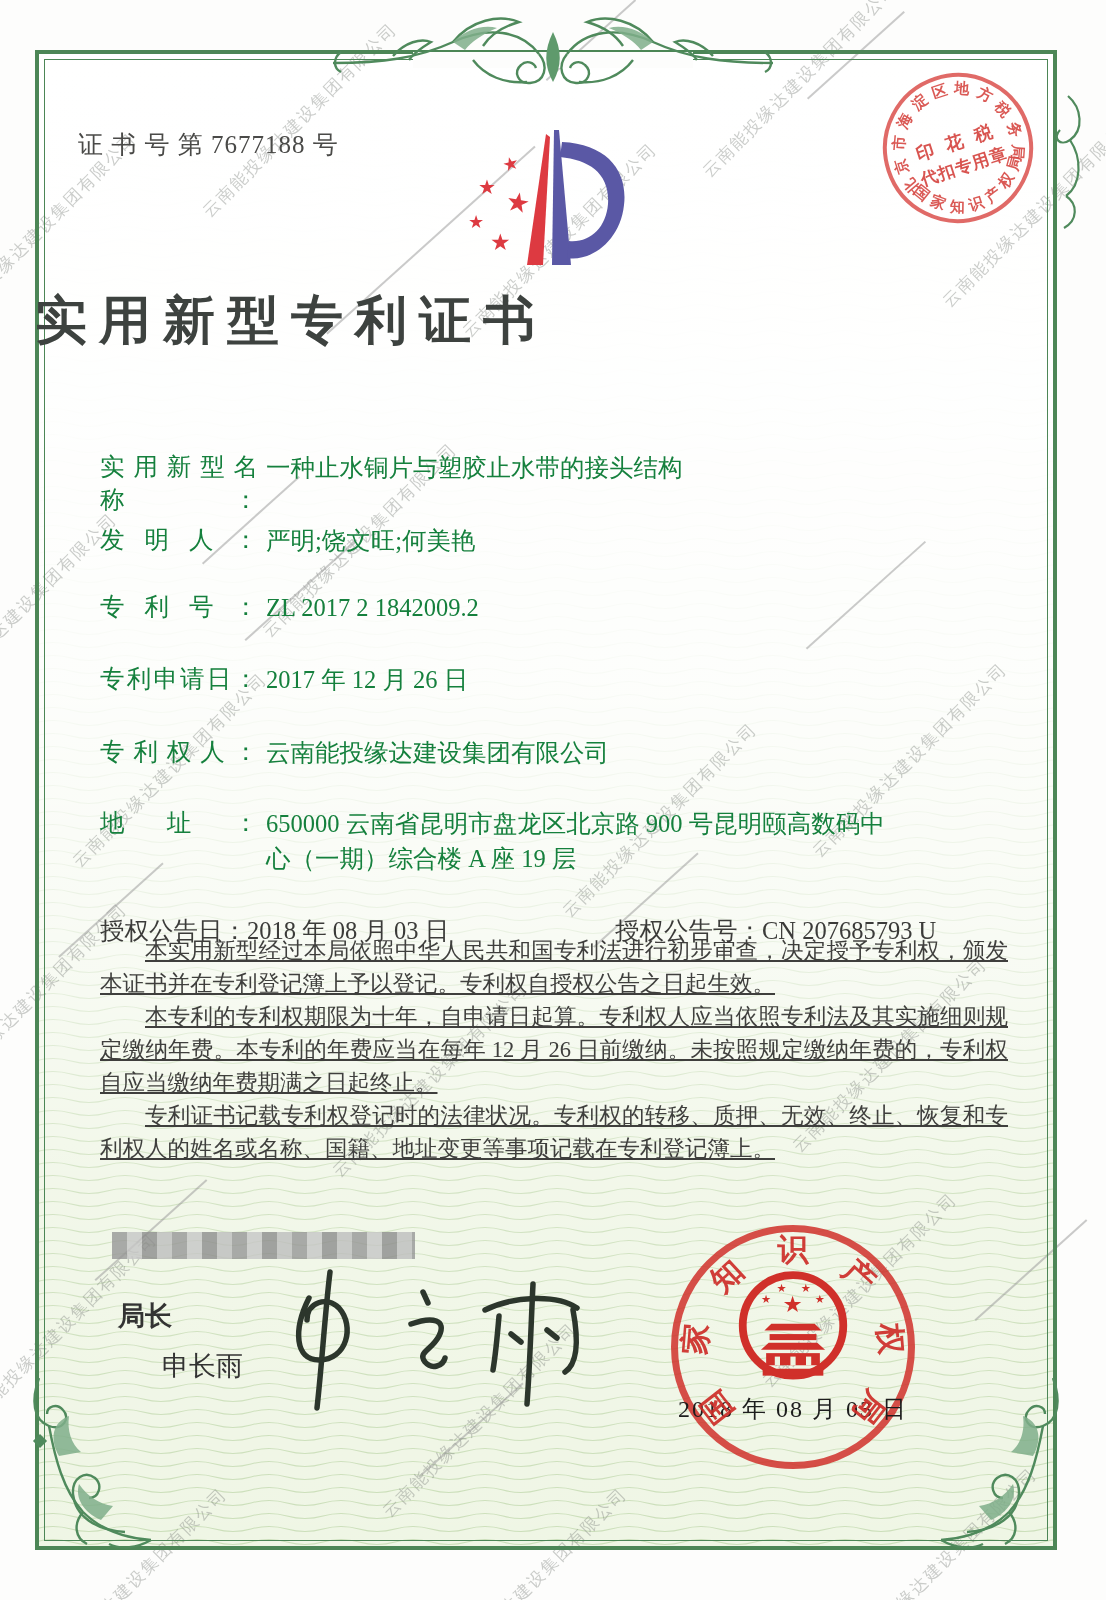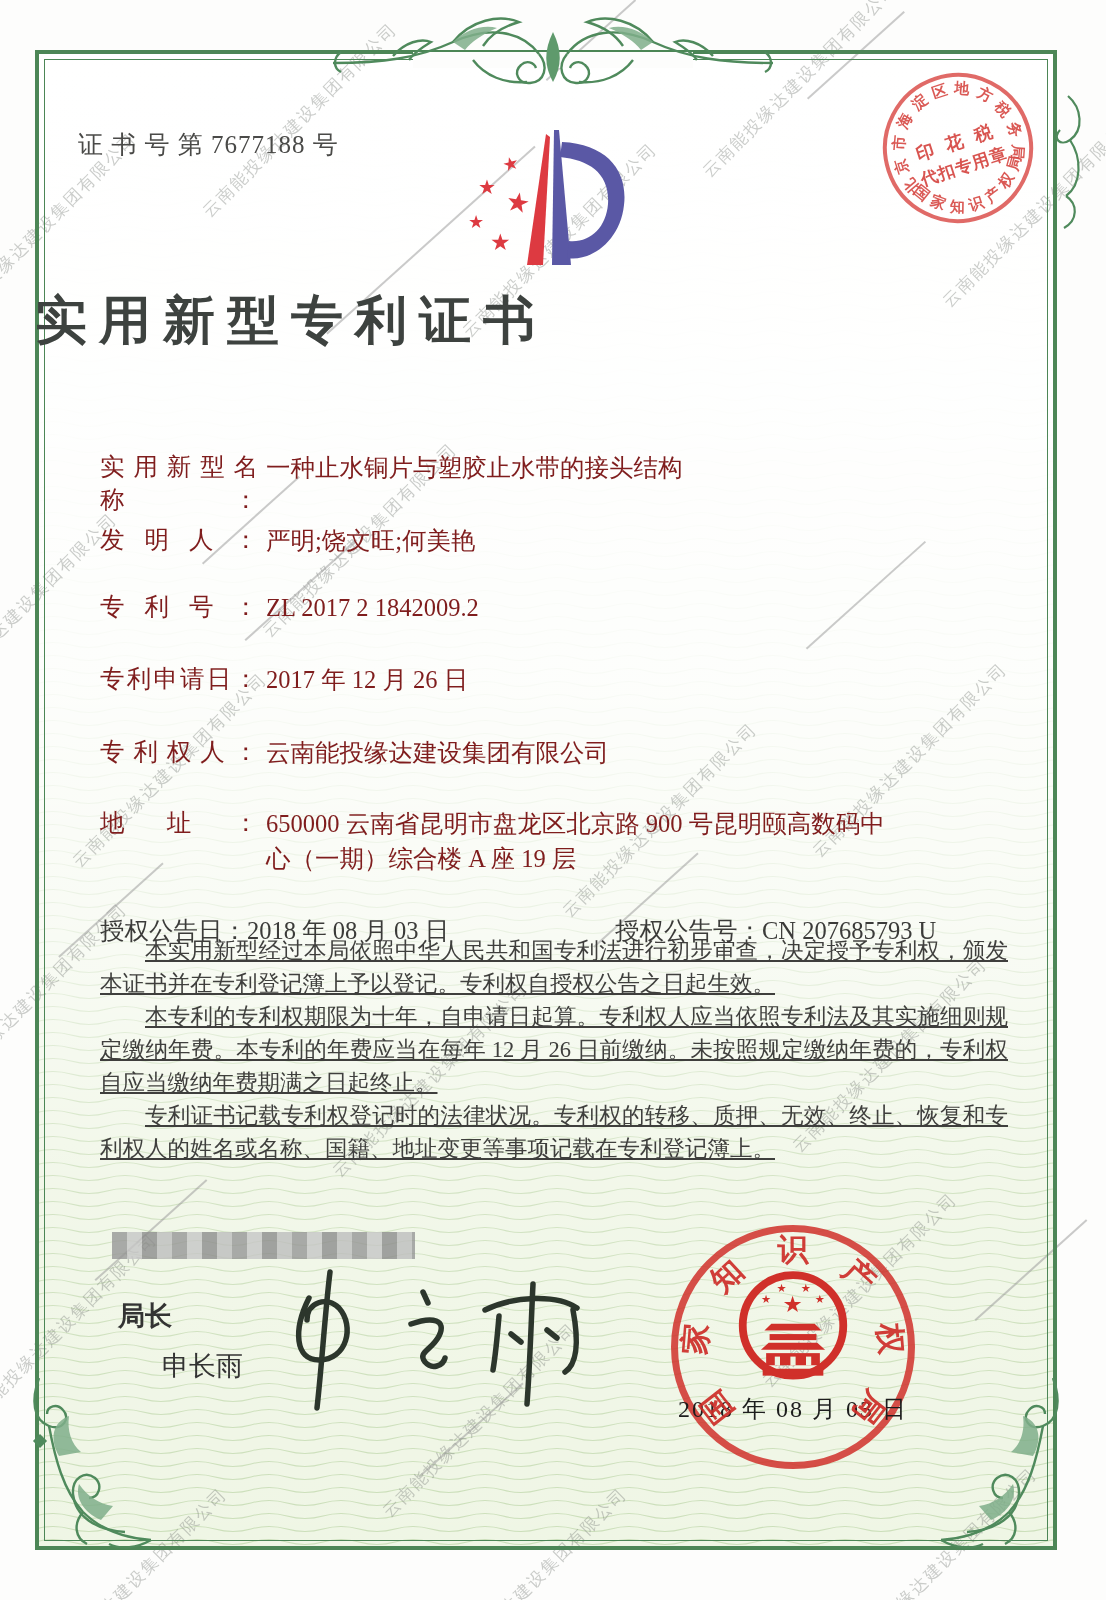--- a/index.html
+++ b/index.html
@@ -19,21 +19,21 @@
   .wm{position:absolute;white-space:nowrap;font-size:17px;letter-spacing:2px;color:rgba(125,130,125,.40);
       transform:translate(-50%,-50%) rotate(-45deg);font-family:"Liberation Sans","DejaVu Sans",sans-serif;}
   .slash{position:absolute;width:1.6px;background:rgba(150,150,150,.5);transform:rotate(48deg);}
   
   .content{position:absolute;left:0;top:0;width:100%;height:100%;z-index:5;}
   .cert-no{position:absolute;left:78px;top:128px;font-size:25px;color:#4a4a48;letter-spacing:1px;}
   .logo{position:absolute;left:450px;top:110px;width:200px;height:170px;}
   .title{position:absolute;left:35px;top:286px;width:1022px;text-align:left;font-size:52px;
          letter-spacing:12px;color:#3d423f;font-weight:600;}
   .fields{position:absolute;left:100px;top:0;width:910px;}
-  .row{position:absolute;display:flex;font-size:24.5px;color:#7f1d1d;}
+  .row{position:absolute;display:flex;font-size:24.5px;color:#15803d;}
   .lbl{flex:none;width:158px;text-align:justify;text-align-last:justify;}
   .val{margin-left:8px;white-space:pre-line;line-height:35px;}
   .r1{top:450px}.r2{top:523px}.r3{top:590px}.r4{top:662px}.r5{top:735px}.r6{top:806px}
   .grant-row{position:absolute;left:100px;top:879px;width:910px;font-size:24.5px;color:#3b3b39;margin-top:35px;}
   .grant-no{position:absolute;left:515px;top:0;}
   .paras{position:absolute;left:100px;top:934px;width:908px;font-size:22.5px;line-height:33px;
          text-align:justify;color:#3f3f3d;}
   .paras p{margin:0;text-indent:2em;text-decoration:underline;}
   .redact{position:absolute;left:112px;top:1232px;width:303px;height:27px;opacity:.8;
       background:repeating-linear-gradient(90deg,#979797 0 15px,#c6c6c6 15px 30px,#8d8d8d 30px 45px,#bdbdbd 45px 60px);

